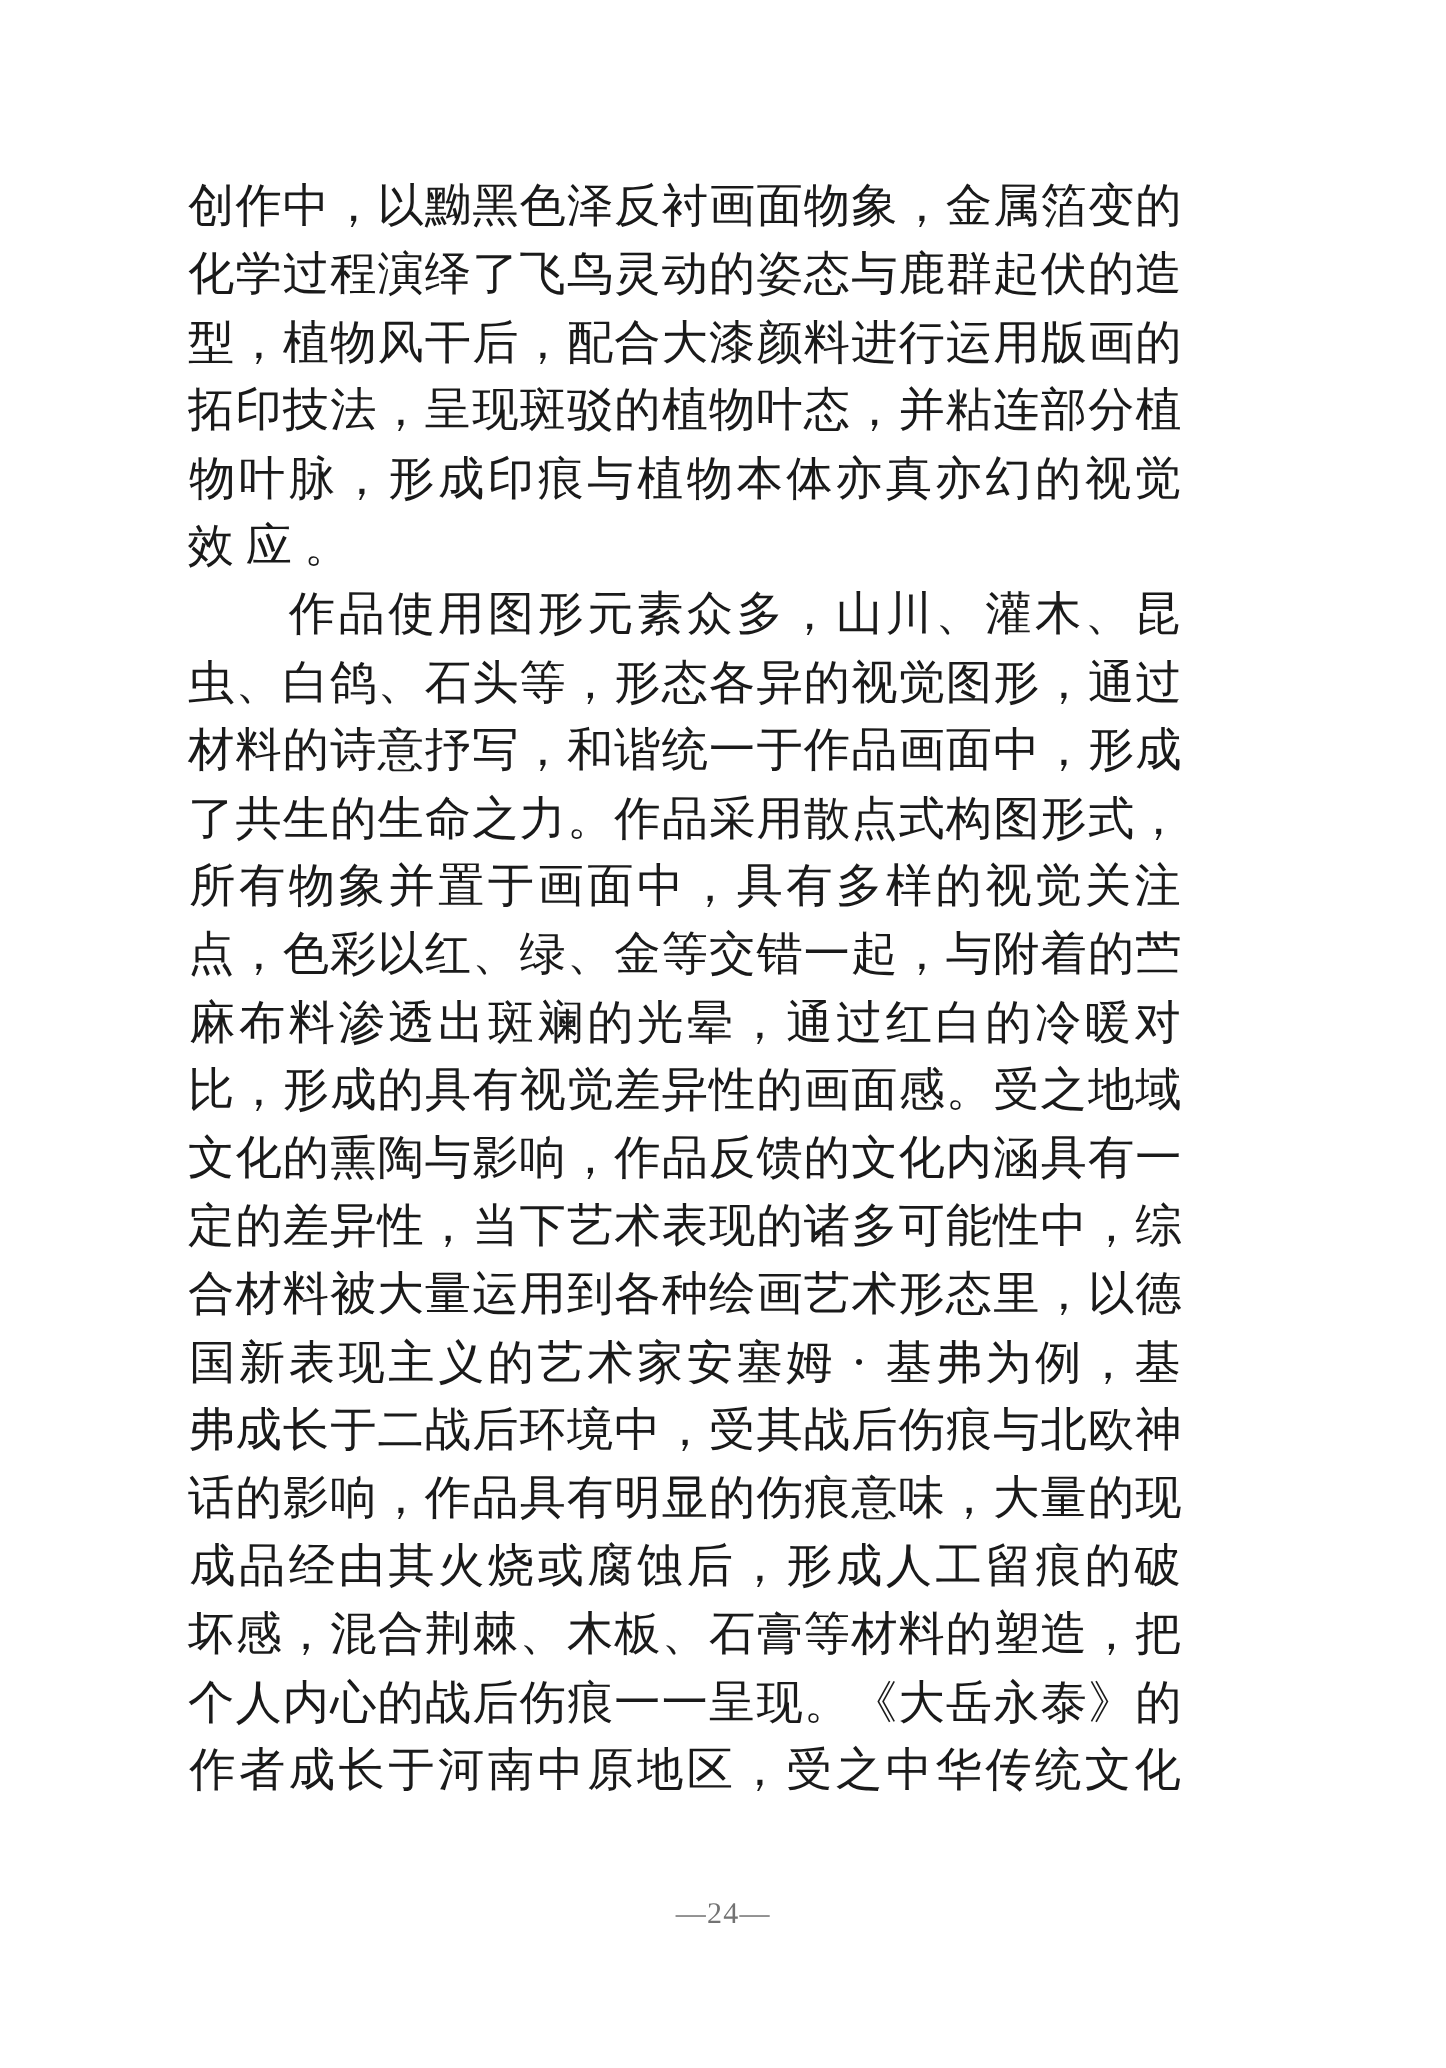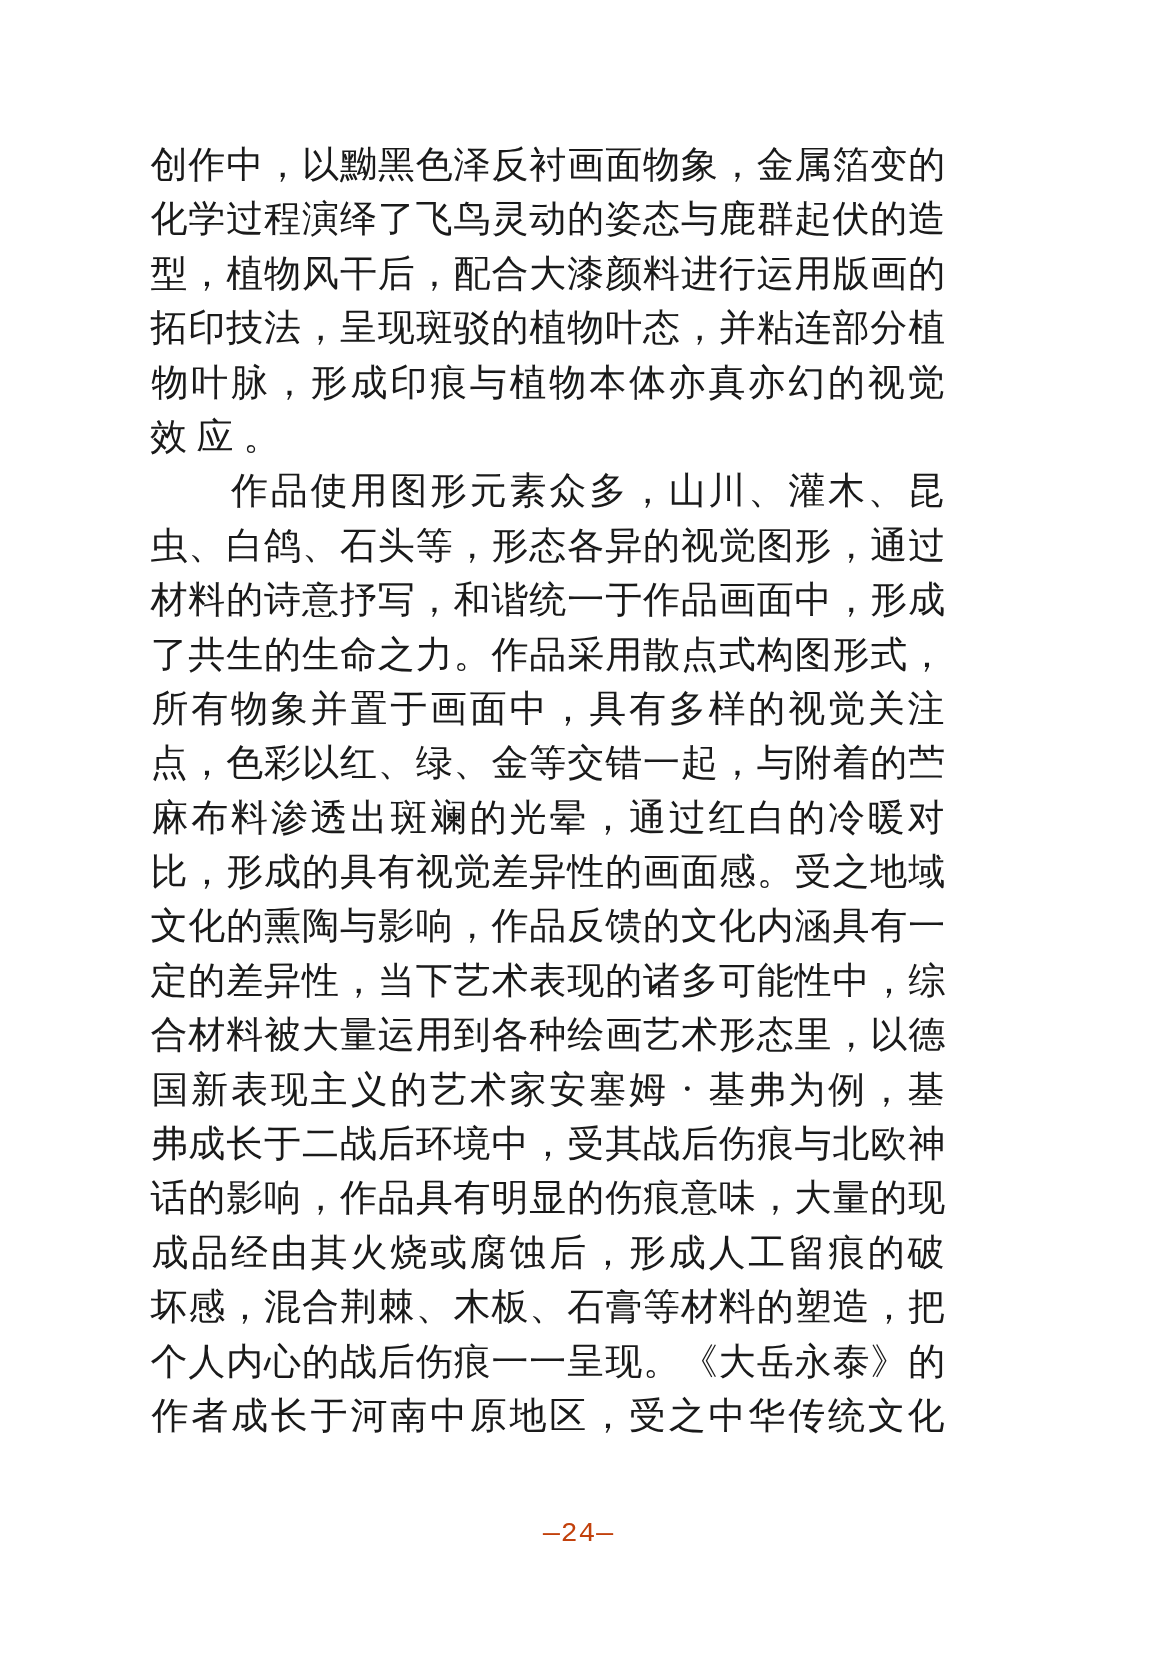--- a/index.html
+++ b/index.html
@@ -46,23 +46,23 @@
       display: inline-block;
       width: 37px;
       text-align: center;
     }
     .page-number {
       position: absolute;
       top: 1518px;
       left: 0;
       width: 1157px;
       text-align: center;
-      font-size: 28px;
-      font-family: Liberation Mono, monospace;
-      color: #c2410c;
+      font-size: 24px;
+      font-family: Liberation Serif, serif;
+      color: #737373;
       letter-spacing: 1px;
     }
   </style>
 </head>
 <body>
 
 <div class="page">
   <div class="text-block" id="text-block">
       <div class="line">
         <span class="ch" style="width: 37.9048px;">创</span>

